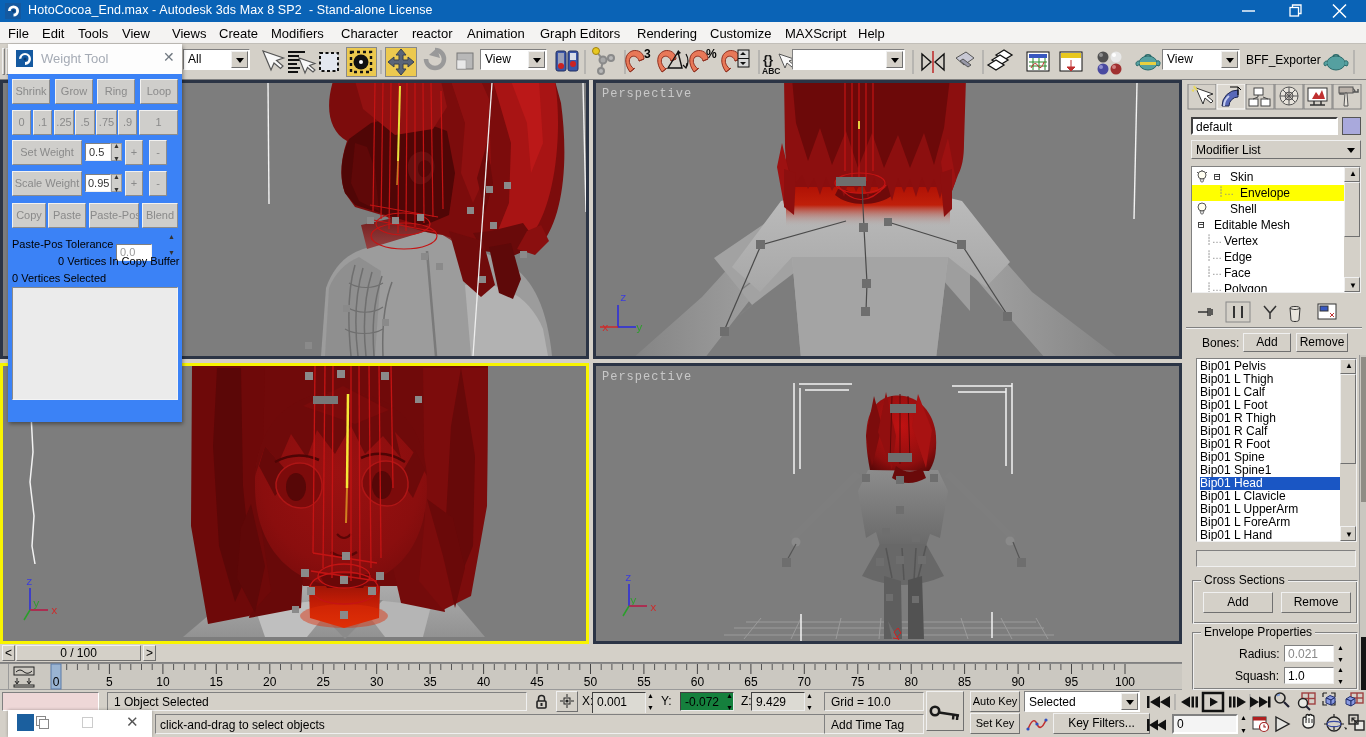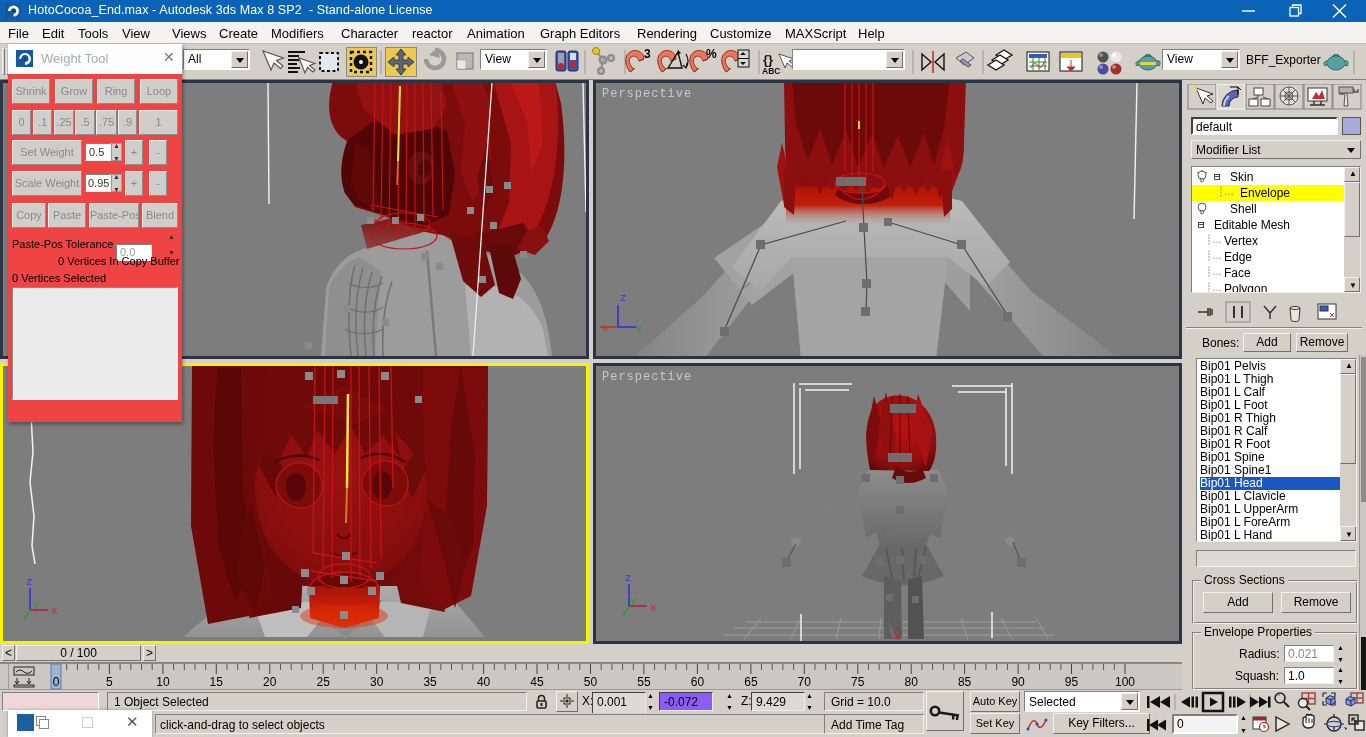--- a/index.html
+++ b/index.html
@@ -26,21 +26,21 @@
 
 #timeslider { left:0; top:644px; width:1182px; height:18px; background:#d4d0c8; }
 #trackbar { left:0; top:662px; width:1182px; height:28px; background:#d4d0c8; border-top:1px solid #808080;}
 #statusrow1 { left:0; top:690px; width:1366px; height:23px; background:#d4d0c8; }
 #statusrow2 { left:0; top:713px; width:1366px; height:24px; background:#d4d0c8; }
 .raised { border:1px solid; border-color:#f0f0f0 #707070 #707070 #f0f0f0; background:#d4d0c8; }
 .sunken { border:1px solid; border-color:#808080 #f0f0f0 #f0f0f0 #808080; background:#d4d0c8; }
 .sunkenw { border:1px solid; border-color:#808080 #f0f0f0 #f0f0f0 #808080; background:#fff; }
 .btn { border:1px solid; border-color:#f0f0f0 #707070 #707070 #f0f0f0; background:#d4d0c8; font-size:12px; text-align:center; white-space:nowrap; overflow:hidden; }
 
-#wtool { left:8px; top:44px; width:174px; height:378px; background:#ef4444; box-shadow:1px 2px 4px rgba(0,0,0,.4); }
+#wtool { left:8px; top:44px; width:174px; height:378px; background:#3b82f6; box-shadow:1px 2px 4px rgba(0,0,0,.4); }
 #wtitle { left:0; top:0; width:174px; height:30px; background:#fdfdfd; }
 .wbtn { position:absolute; border:1px solid; border-color:#f2f1ef #8c8c8c #8c8c8c #f2f1ef; background:#cfcecb; color:#8a8a8a; font-size:11px; text-align:center; white-space:nowrap; overflow:hidden; }
 .wlbl { position:absolute; font-size:11px; color:#000; white-space:nowrap; } .t12 { font-size:12px; }
 </style>
 </head>
 <body>
 <div id="app">
 
   <div class="abs" id="titlebar">
     <svg class="abs" style="left:5px;top:3px;" width="16" height="16" viewBox="0 0 16 16">
@@ -860,21 +860,21 @@
     </div>
     <span class="abs" style="left:582px;top:4px;font-size:12px;">X:</span>
     <div class="abs" style="left:592px;top:2px;width:54px;height:29px;background:#dcdad3;border:1px solid;border-color:#404040 #ececec #ececec #404040;">
         <span style="position:absolute;left:4px;top:2px;font-size:12px;">0.001</span>
       </div>
     <div class="abs" style="left:647px;top:2px;width:11px;height:19px;">
         <span style="position:absolute;left:0;top:0;font-size:7px;">▲</span>
         <span style="position:absolute;left:0;bottom:0;font-size:7px;">▼</span>
       </div>
     <span class="abs" style="left:661px;top:4px;font-size:12px;">Y:</span>
-    <div class="abs" style="left:659px;top:2px;width:54px;height:19px;background:#8b5cf6;border:1px solid;border-color:#404040 #ececec #ececec #404040;">
+    <div class="abs" style="left:680px;top:2px;width:54px;height:19px;background:#15803d;border:1px solid;border-color:#404040 #ececec #ececec #404040;">
         <span style="position:absolute;left:4px;top:2px;font-size:12px;">-0.072</span>
       </div>
     <div class="abs" style="left:726px;top:2px;width:11px;height:19px;">
         <span style="position:absolute;left:0;top:0;font-size:7px;">▲</span>
         <span style="position:absolute;left:0;bottom:0;font-size:7px;">▼</span>
       </div>
     <span class="abs" style="left:741px;top:4px;font-size:12px;">Z:</span>
     <div class="abs" style="left:751px;top:2px;width:54px;height:19px;background:#dcdad3;border:1px solid;border-color:#404040 #ececec #ececec #404040;">
         <span style="position:absolute;left:4px;top:2px;font-size:12px;">9.429</span>
       </div>

